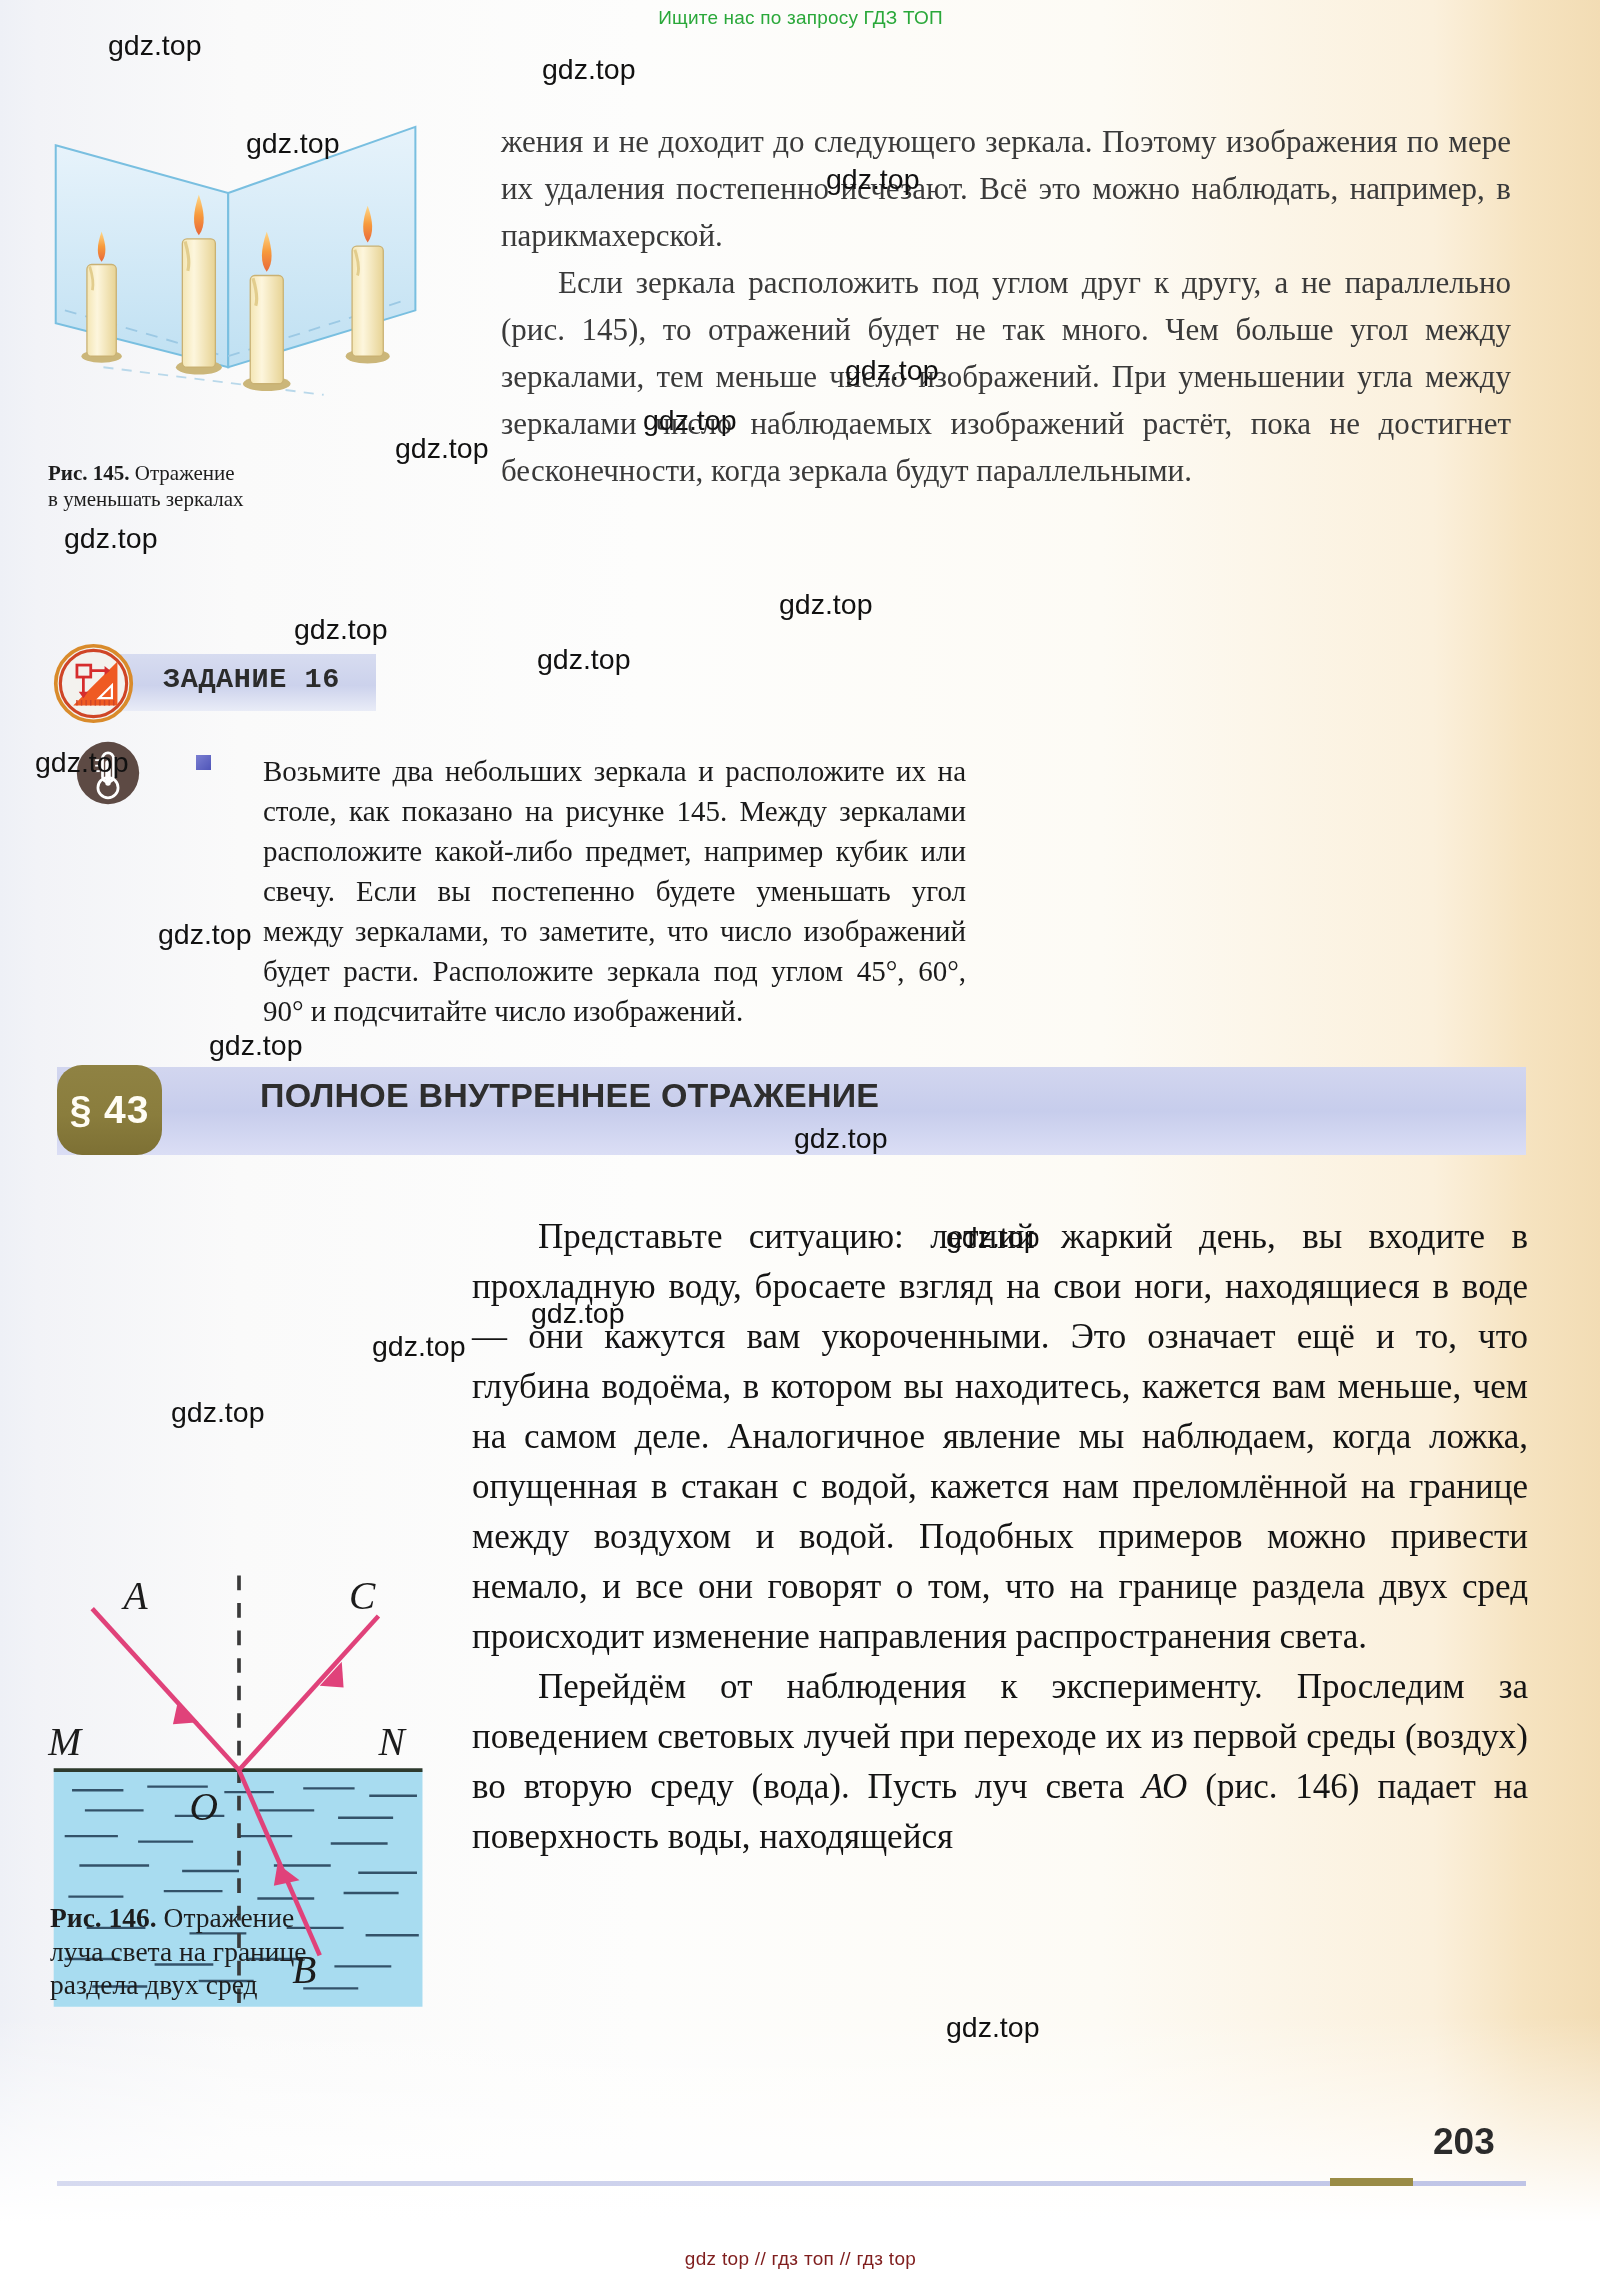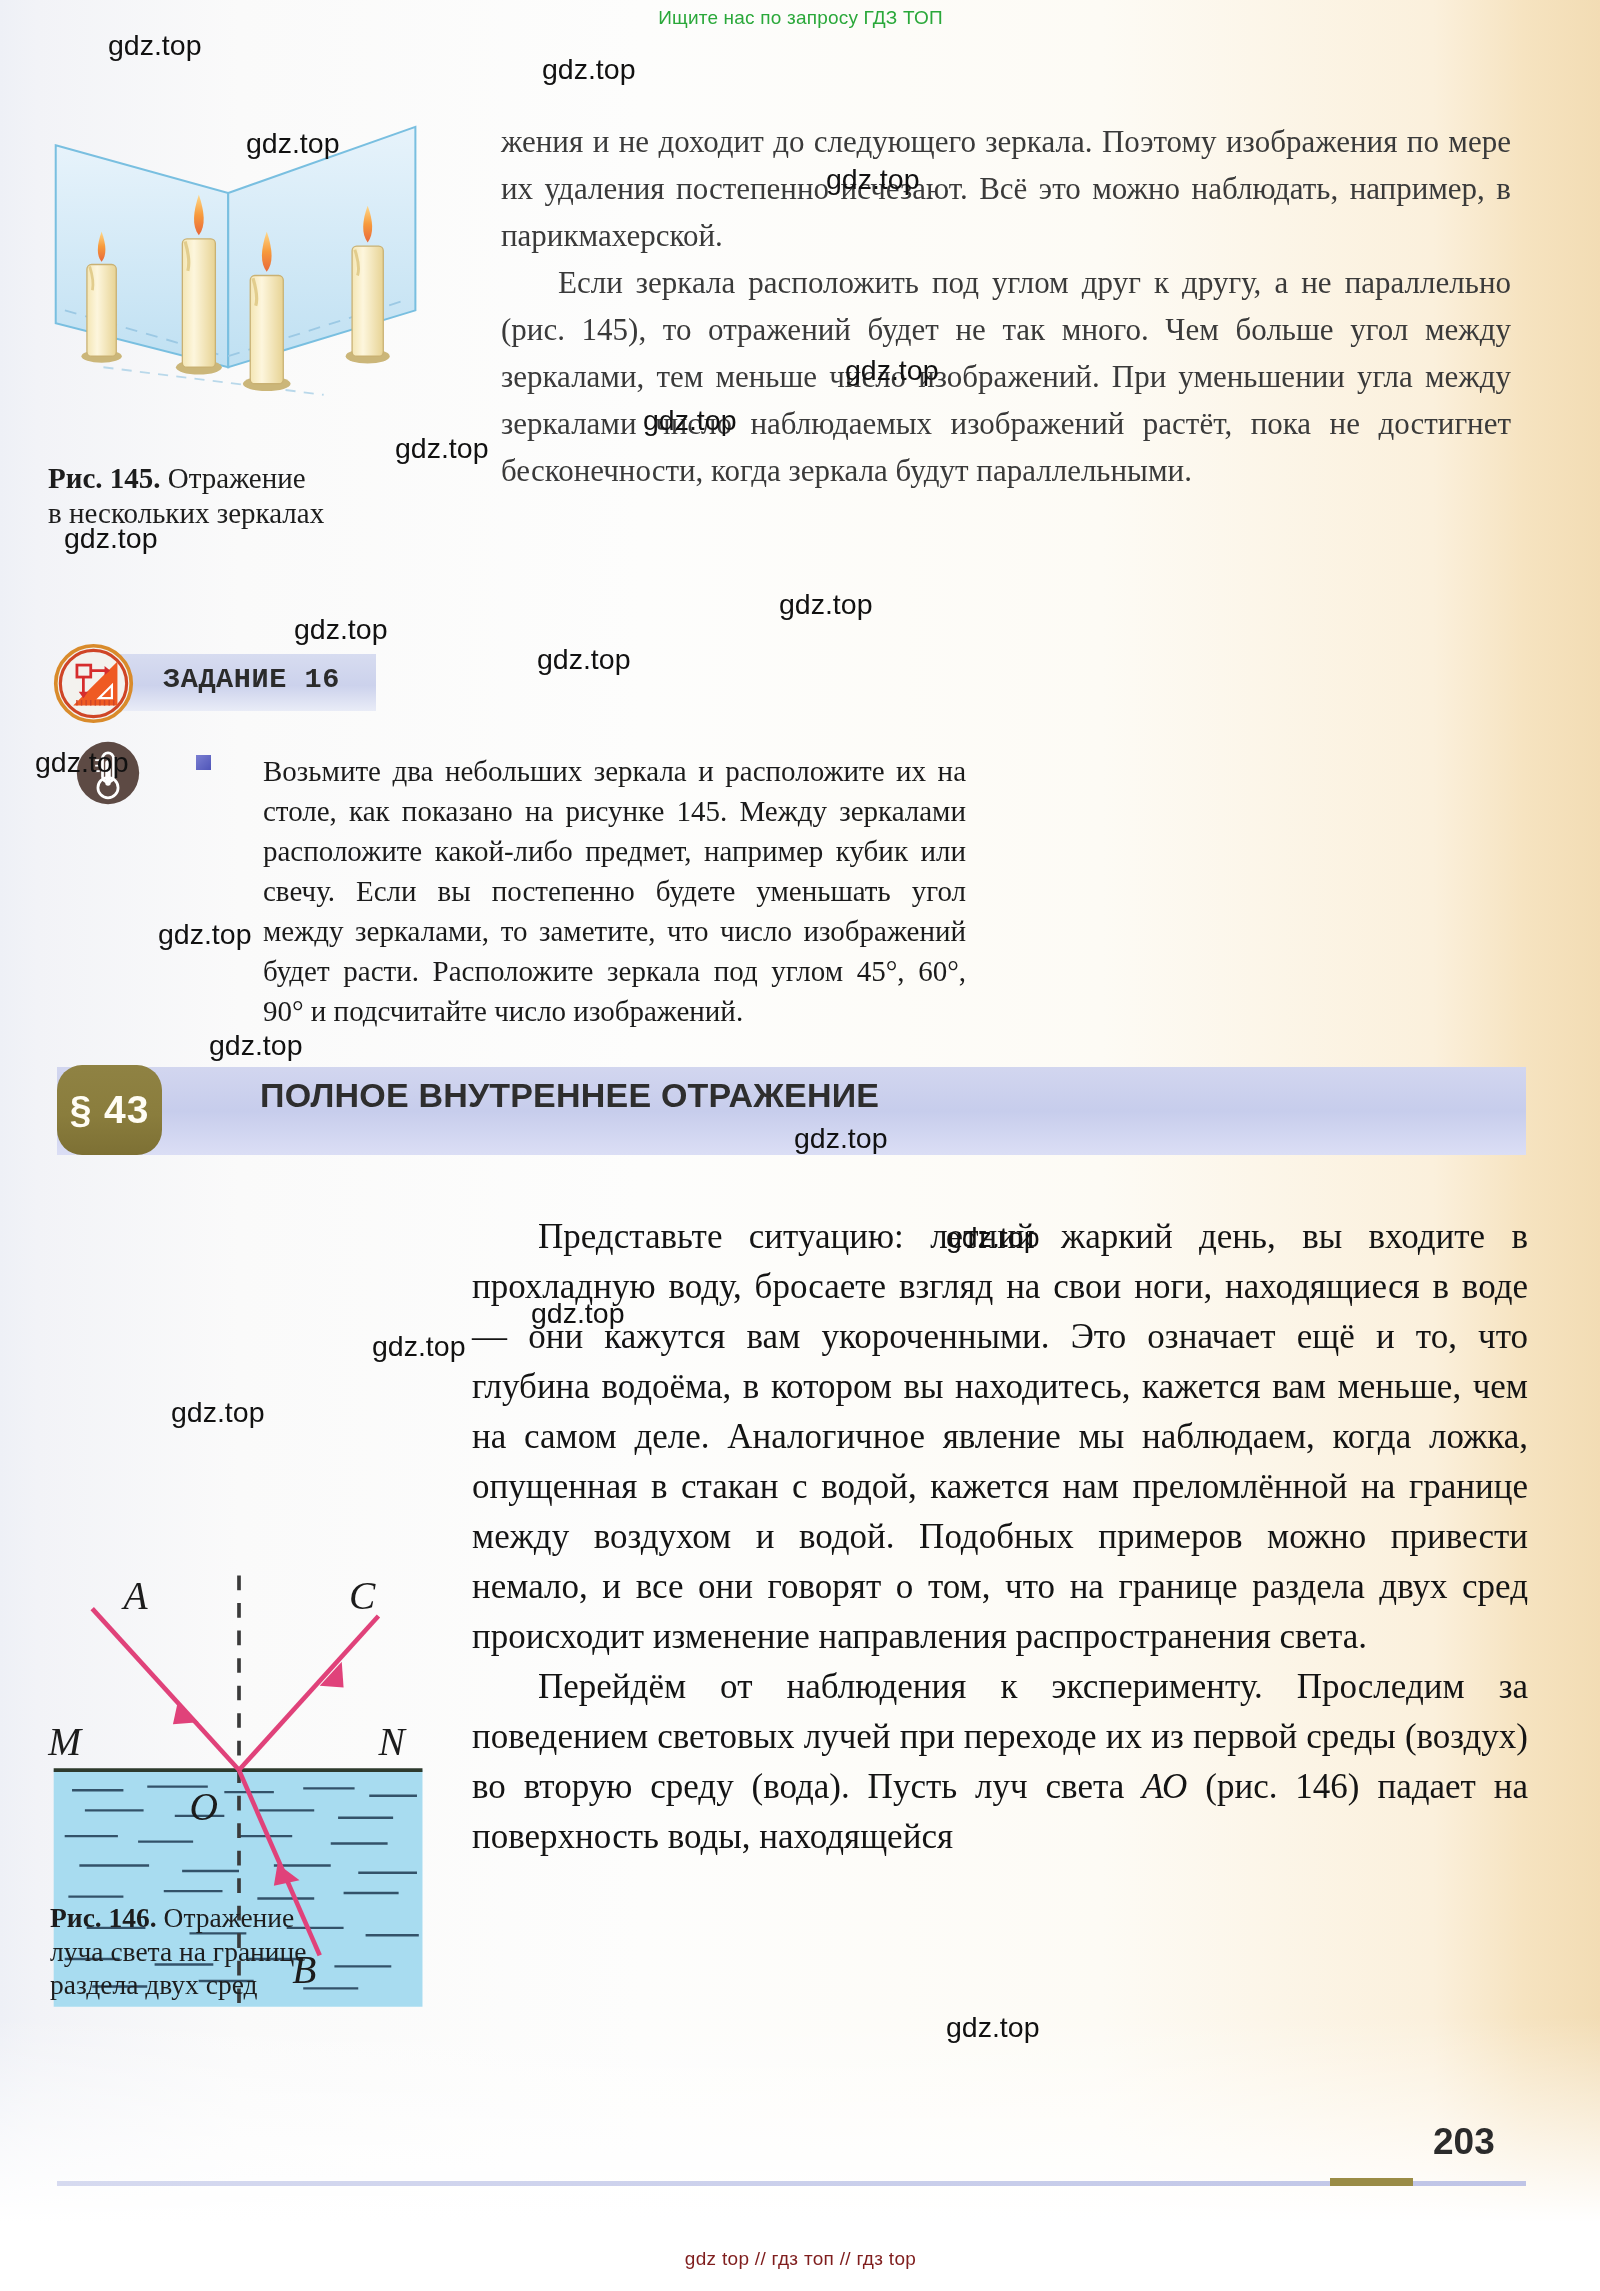--- a/index.html
+++ b/index.html
@@ -33,21 +33,21 @@
   .wm{
     position:absolute;font-family:"Liberation Sans", sans-serif;
     font-size:28.5px;color:#111;white-space:nowrap;
   }
 
   
   #fig145{position:absolute;left:48px;top:92px;width:432px;height:367px;}
   #fig145 svg{display:block;}
   #cap145{
     position:absolute;left:48px;top:461px;width:422px;
-    font-size:29px;line-height:1.22;color:#1d1d1d;
+    font-size:21px;line-height:1.22;color:#1d1d1d;
   }
   #cap145 b{font-weight:bold;}
 
   
   #topcol{
     position:absolute;left:501px;top:118px;width:1010px;
     font-family:Liberation Serif, serif;
     font-size:31px;line-height:47px;color:#3a3a3a;
     text-align:justify;
   }
@@ -188,21 +188,21 @@
     <g>
       <ellipse cx="348" cy="288" rx="24" ry="8" fill="#cbb679"></ellipse>
       <rect x="331" y="168" width="34" height="120" rx="5" fill="url(#waxg)" stroke="#c9b173" stroke-width="1.4"></rect>
       <path d="M348 164 C341 155 342 140 348 124 C354 140 355 155 348 164 Z" fill="url(#flameg)"></path>
       <path d="M334 172 q6 18 3 28" stroke="#e2cd8d" stroke-width="3.2" fill="none"></path>
     </g>
   </svg>
 </div>
 <div id="cap145">
   <b>Рис. 145.</b><span> Отражение</span><br>
-  <span>в нескольких зеркалах</span>
+  <span>в уменьшать зеркалах</span>
 </div>
 
 <div id="topcol">
   <p>жения и не доходит до следующего зеркала. Поэтому изображения по мере их удаления постепенно исчезают. Всё это можно наблюдать, например, в парикмахерской.</p>
   <p class="ind">Если зеркала расположить под углом друг к другу, а не параллельно (рис. 145), то отражений будет не так много. Чем больше угол между зеркалами, тем меньше число изображений. При уменьшении угла между зеркалами число наблюдаемых изображений растёт, пока не достигнет бесконечности, когда зеркала будут параллельными.</p>
 </div>
 
 <div id="task-bar"></div>
 <div id="task-badge">
   <svg width="81" height="81" viewBox="0 0 88 88" xmlns="http://www.w3.org/2000/svg">

